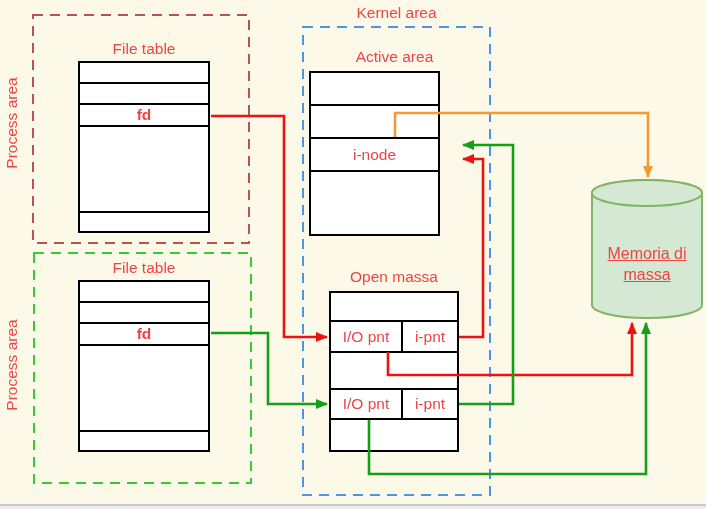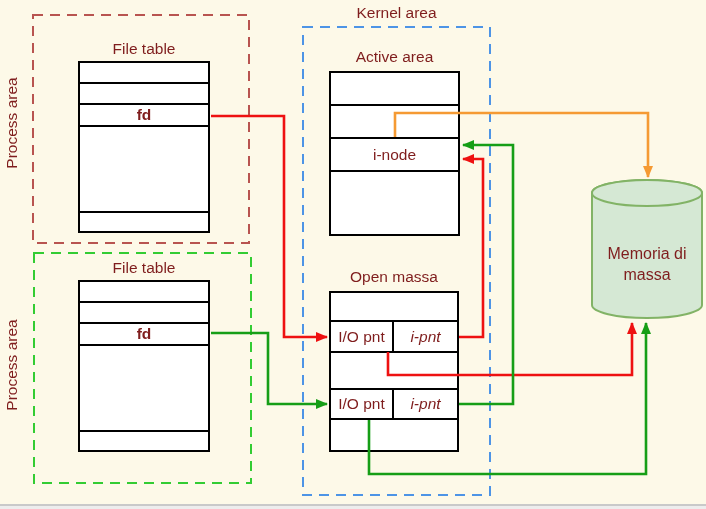--- a/index.html
+++ b/index.html
@@ -6,21 +6,21 @@
   body{
     font-family:"Liberation Sans", sans-serif;
     background:#ffffff;
   }
   .stage{
     position:relative;
     width:706px;
     height:509px;
     background:#fdf9e8;
     overflow:hidden;
-    color:#7f1d1d;
+    color:#ef4444;
   }
   .layer{
     position:absolute;
     left:0;top:0;
     width:706px;
     height:509px;
   }
   #bg-svg{z-index:1;}
   .html-layer{z-index:2;}
   #arrow-svg{z-index:3;pointer-events:none;}
@@ -65,28 +65,29 @@
   .bold{font-weight:bold;font-size:16px;}
   .split{padding:0;}
   .split .cell{
     height:100%;
     display:flex;
     align-items:center;
     justify-content:center;
     box-sizing:border-box;
     font-size:15.5px;
   }
-  .split .cell-left{width:63px;border-right:2px solid #000000;}
-  .split .cell-right{flex:1;font-style:italic;}
+  .split .cell-left{width:72px;border-right:2px solid #000000;}
+  .split .cell-right{flex:1;}
 
   .cyl-label{
     width:110px;
     text-align:center;
     font-size:16px;
     line-height:21px;
+    text-decoration:underline;
   }
   .bottom-line{
     position:absolute;
     left:0;
     width:706px;
     z-index:4;
   }
 </style>
 </head>
 <body>
@@ -126,21 +127,21 @@
     <div class="tbl" style="left:78px;top:280px;width:132px;height:172px;">
       <div class="row" style="height:21px;"></div>
       <div class="row" style="height:21px;"></div>
       <div class="row bold" style="height:22px;">fd</div>
       <div class="row" style="height:86px;"></div>
       <div class="row"></div>
     </div>
 
     <div class="abs diagram-title" style="left:329px;top:48px;width:131px;">Active area</div>
 
-    <div class="tbl" style="left:329px;top:71px;width:131px;height:165px;">
+    <div class="tbl" style="left:309px;top:71px;width:131px;height:165px;">
       <div class="row" style="height:33px;"></div>
       <div class="row" style="height:33px;"></div>
       <div class="row" style="height:33px;">i-node</div>
       <div class="row"></div>
     </div>
 
     <div class="abs diagram-title" style="left:329px;top:268px;width:130px;">Open massa</div>
 
     <div class="tbl" style="left:329px;top:291px;width:130px;height:161px;">
       <div class="row" style="height:29px;"></div>

